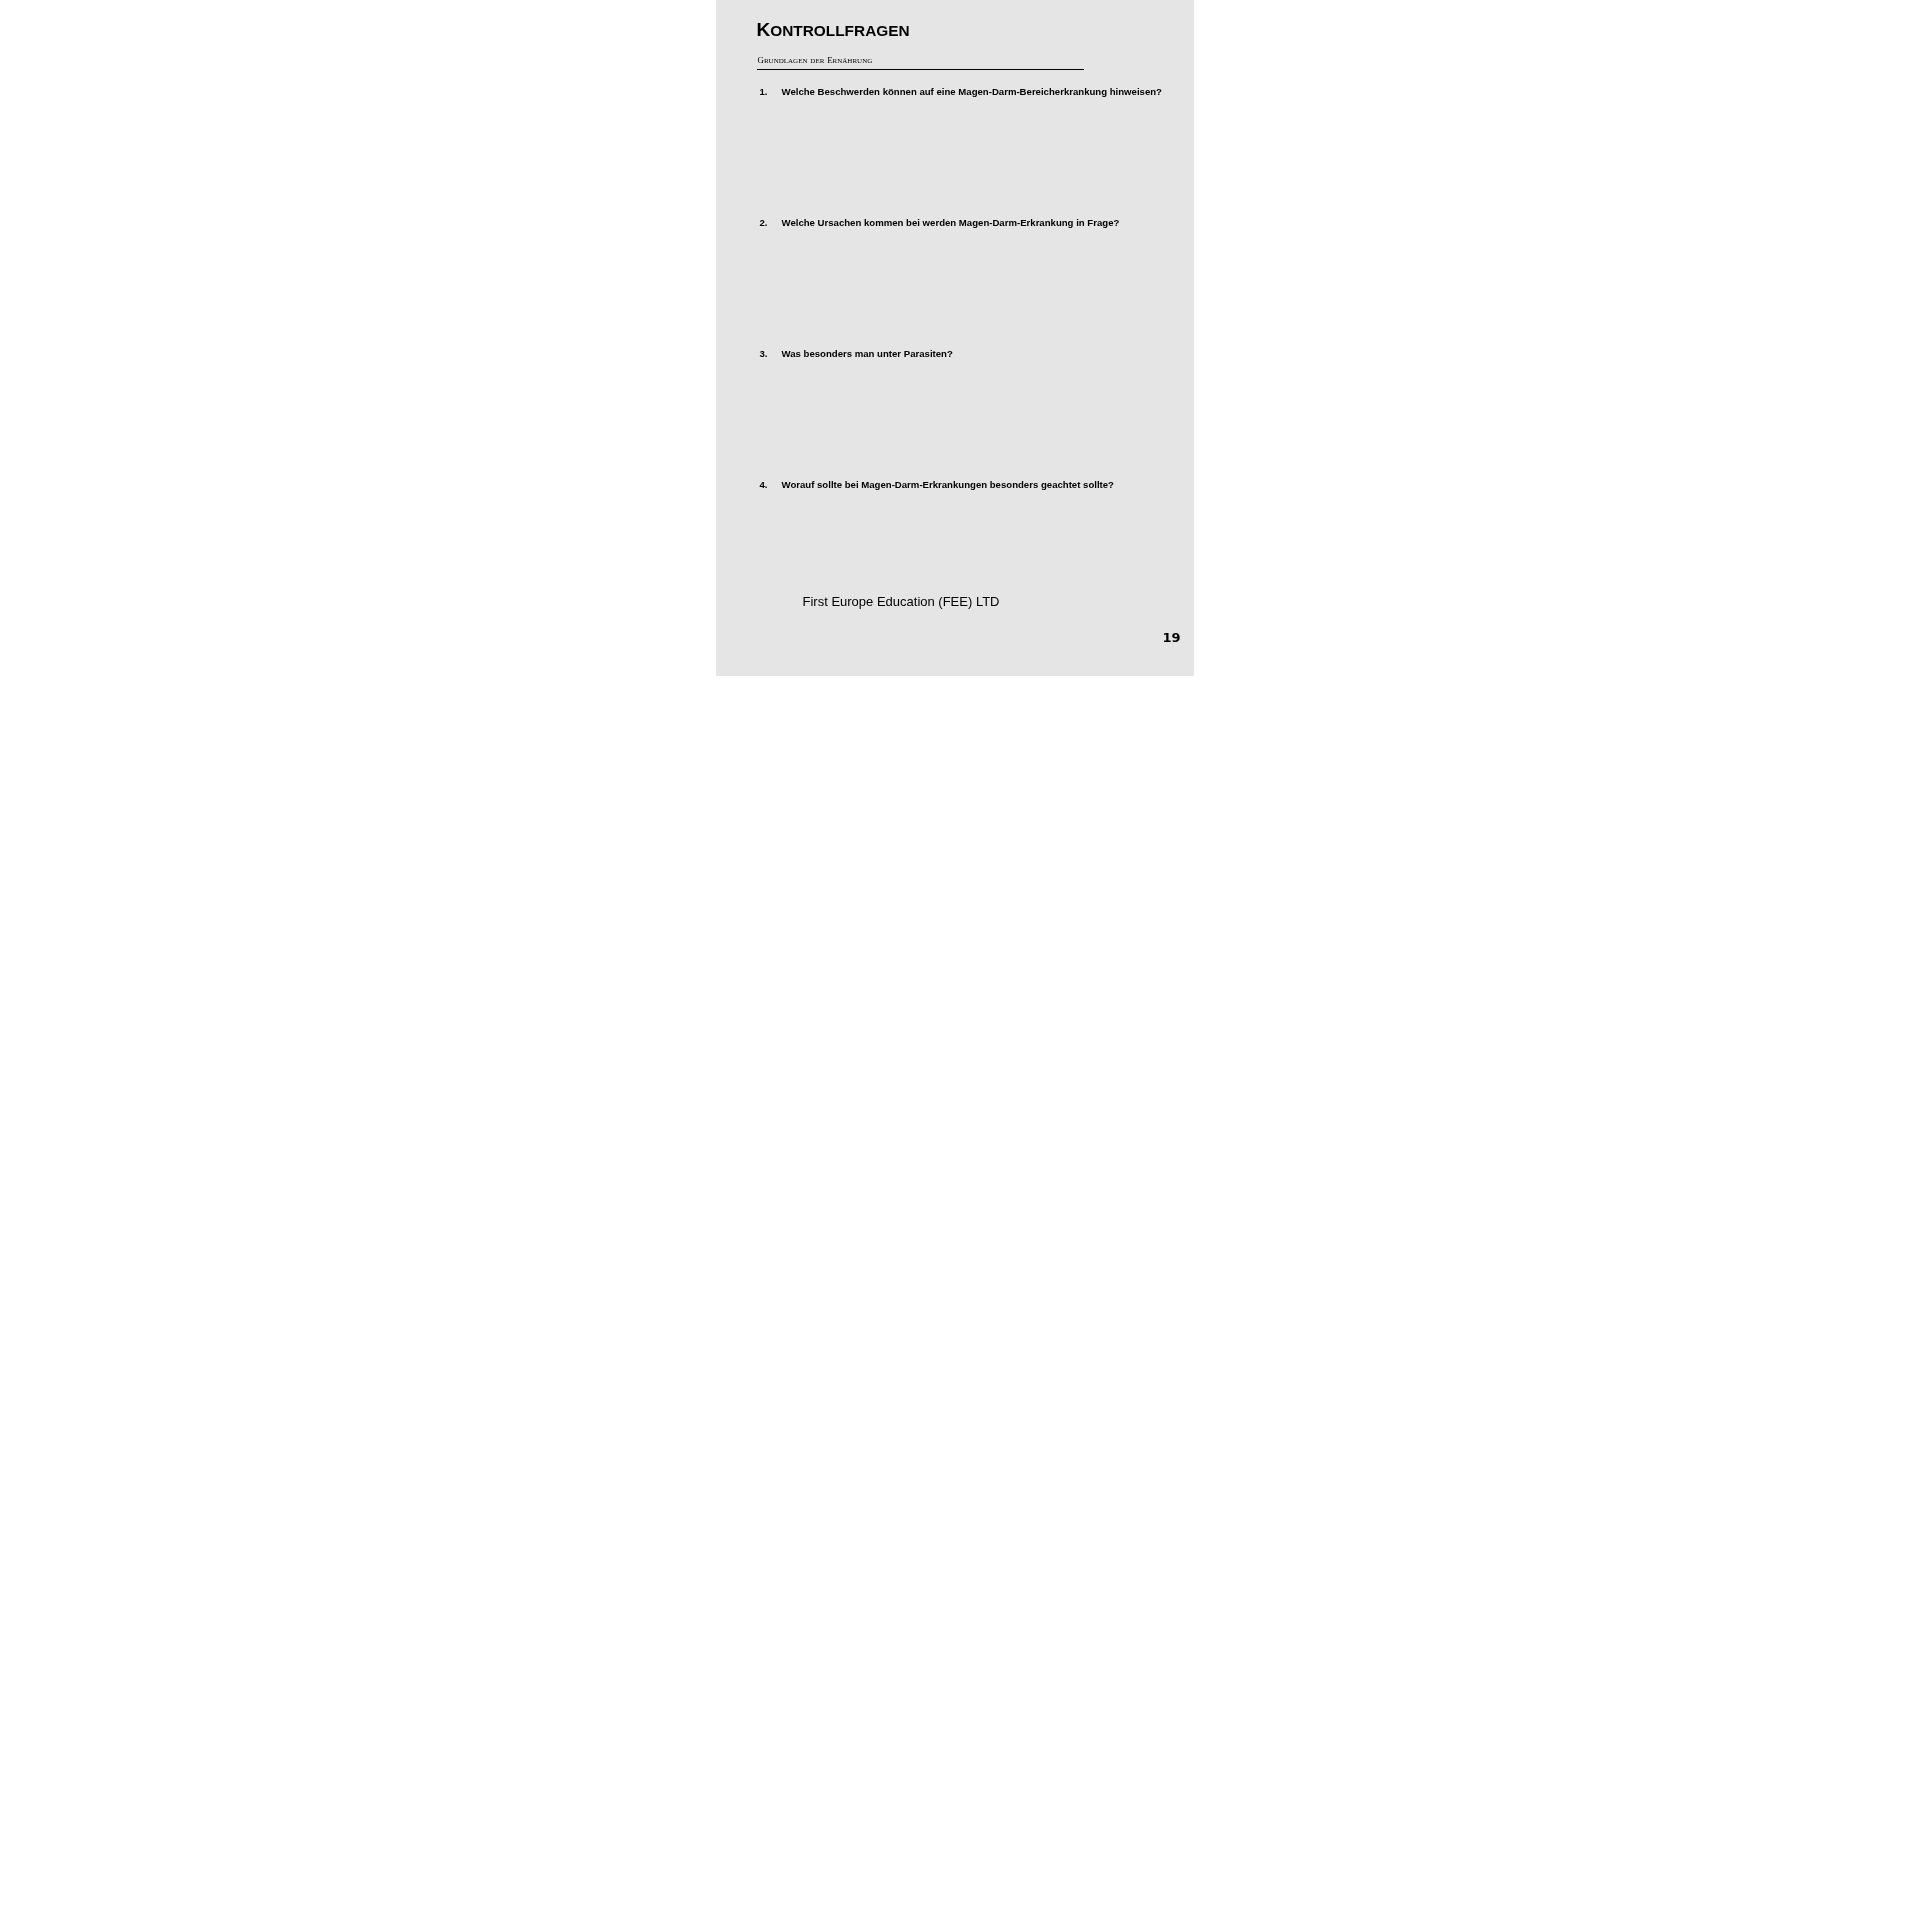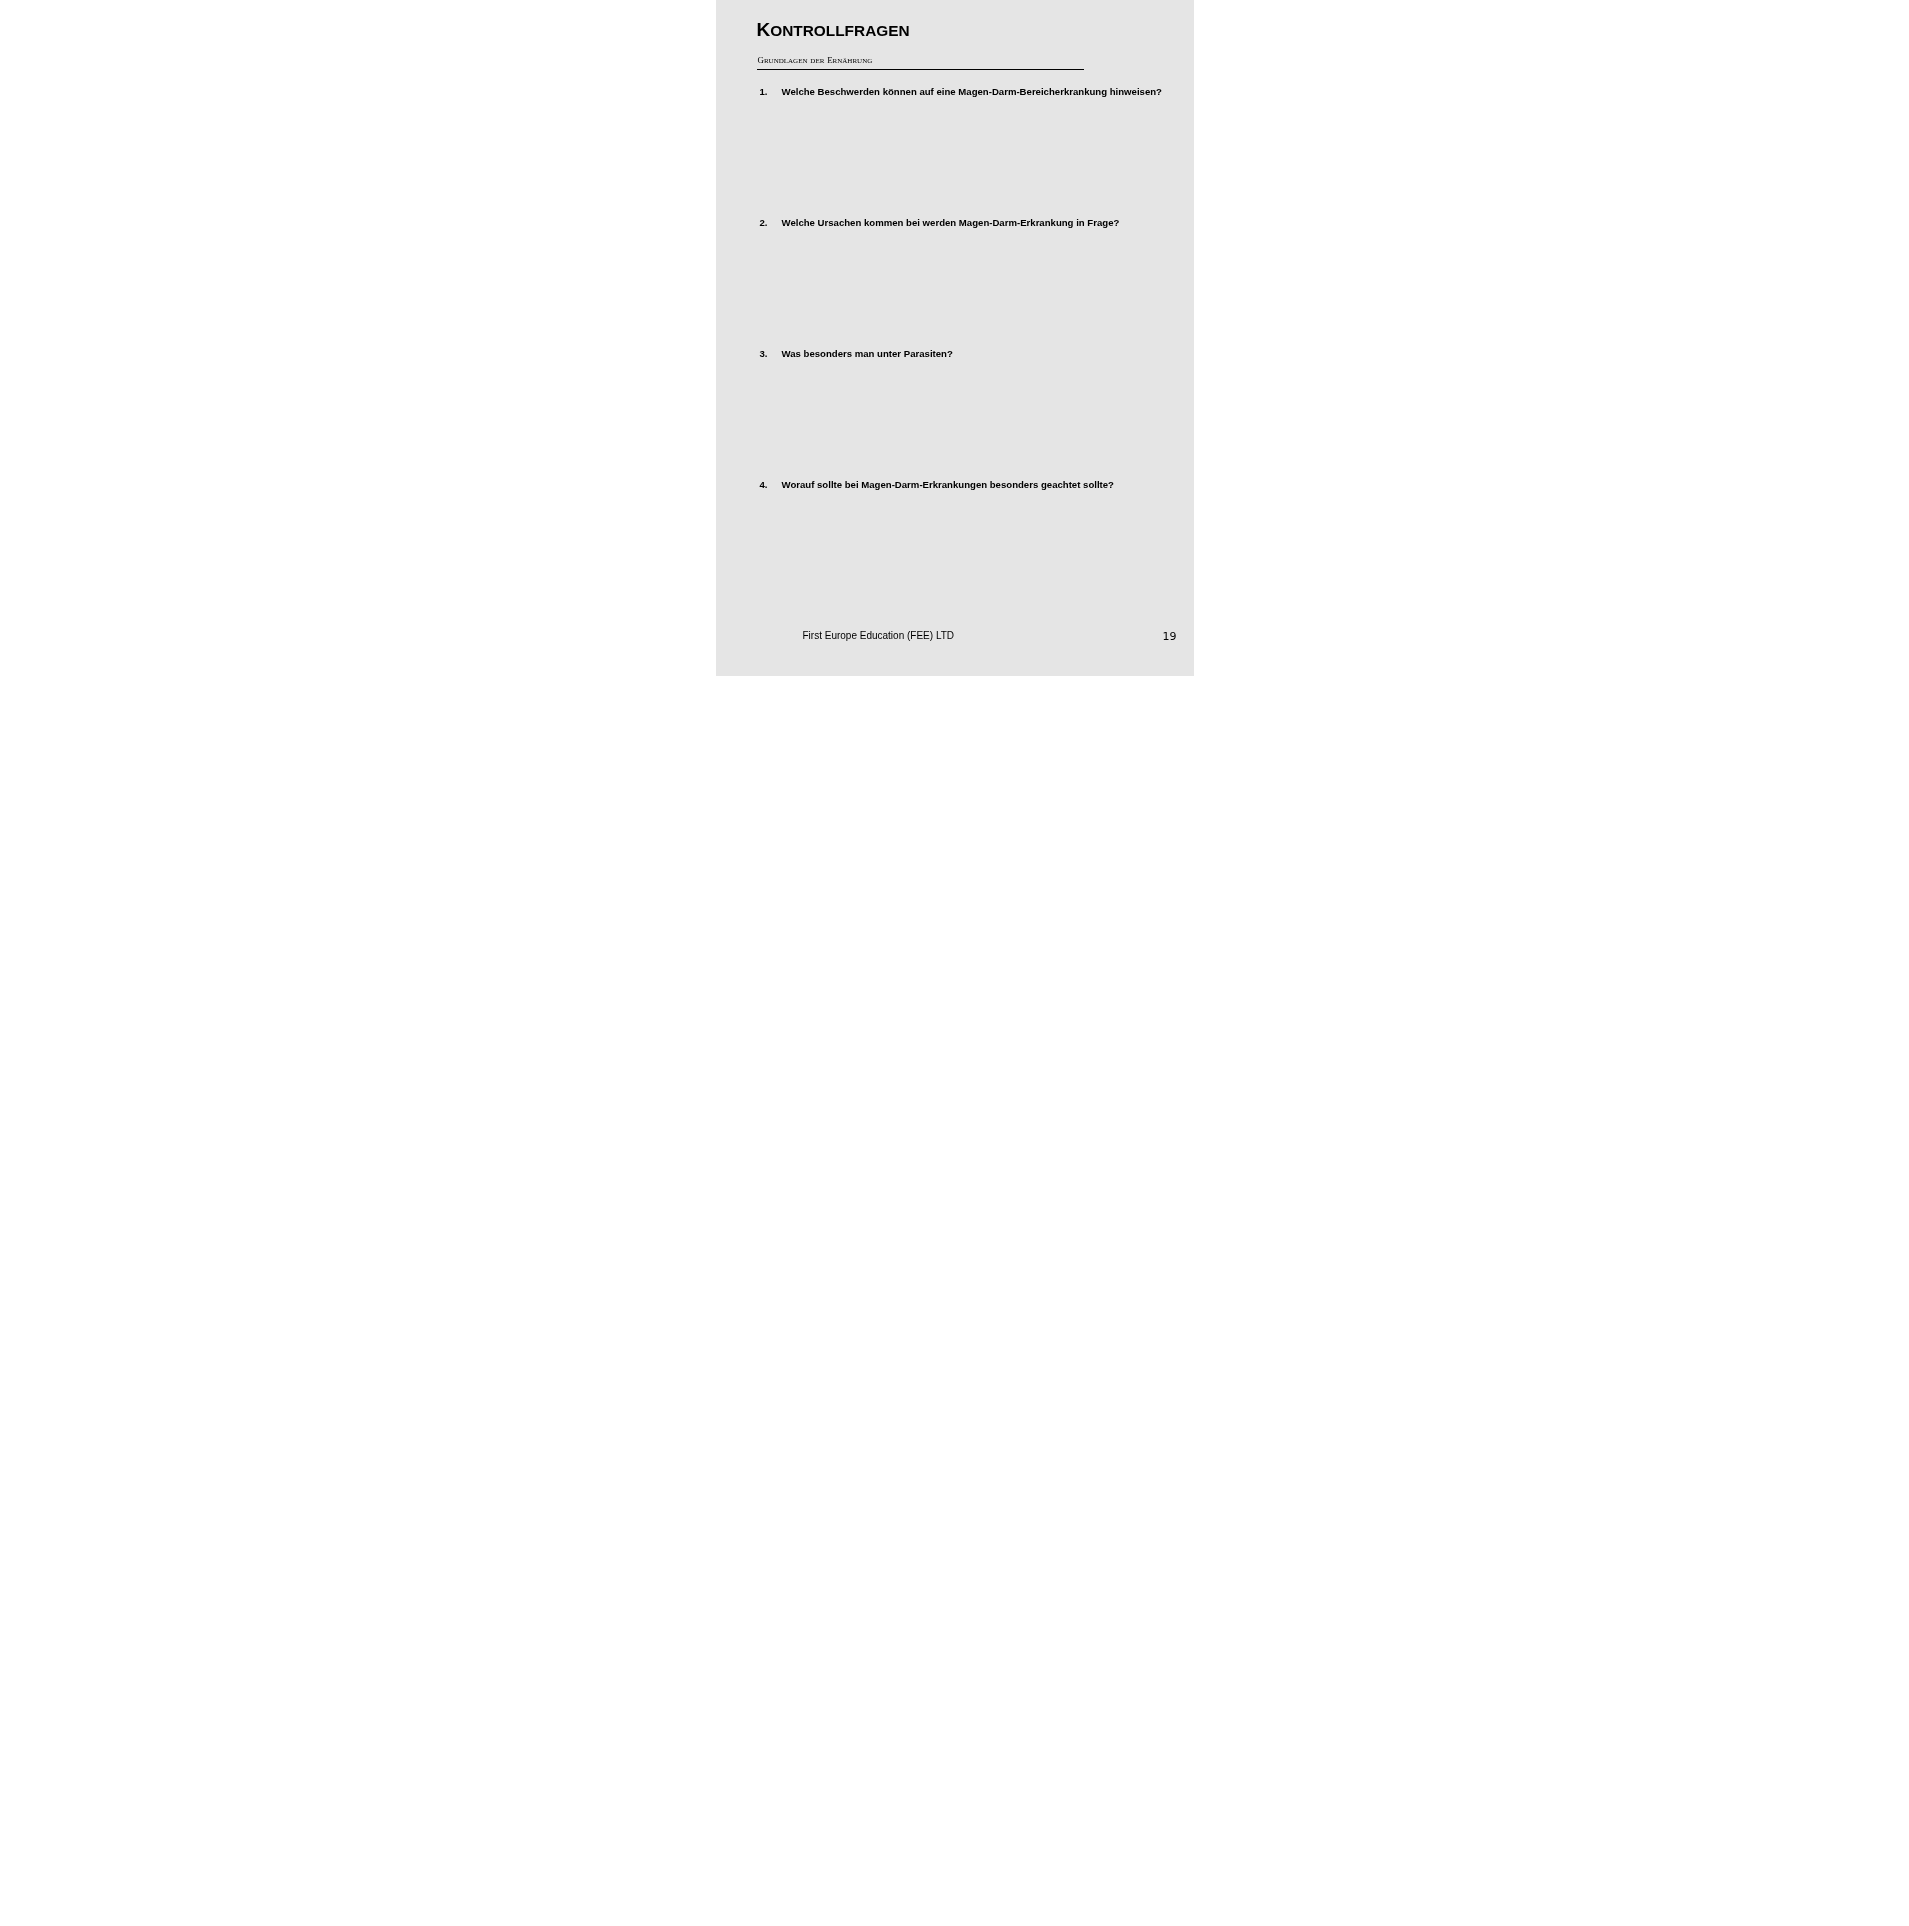--- a/index.html
+++ b/index.html
@@ -78,34 +78,34 @@
   .q1 { top: 87px; }
   .q2 { top: 218px; }
   .q3 { top: 349px; }
   .q4 { top: 480px; }
 
   
 
   .footer-company {
     position: absolute;
     left: 87px;
-    top: 631px;
-    font-size: 10px;
+    top: 595px;
+    font-size: 13px;
     font-weight: normal;
     line-height: 1;
     white-space: nowrap;
   }
 
   .page-number {
     position: absolute;
     left: 447px;
     top: 631px;
     font-family: "DejaVu Sans", sans-serif;
-    font-size: 11px;
-    font-weight: normal;
+    font-size: 13px;
+    font-weight: bold;
     line-height: 1;
   }
 </style>
 </head>
 <body>
 
 <div class="page">
 
   <header>
     <h1 class="title"><span class="t-lead">K</span><span class="t-rest">ONTROLLFRAGEN</span></h1>

